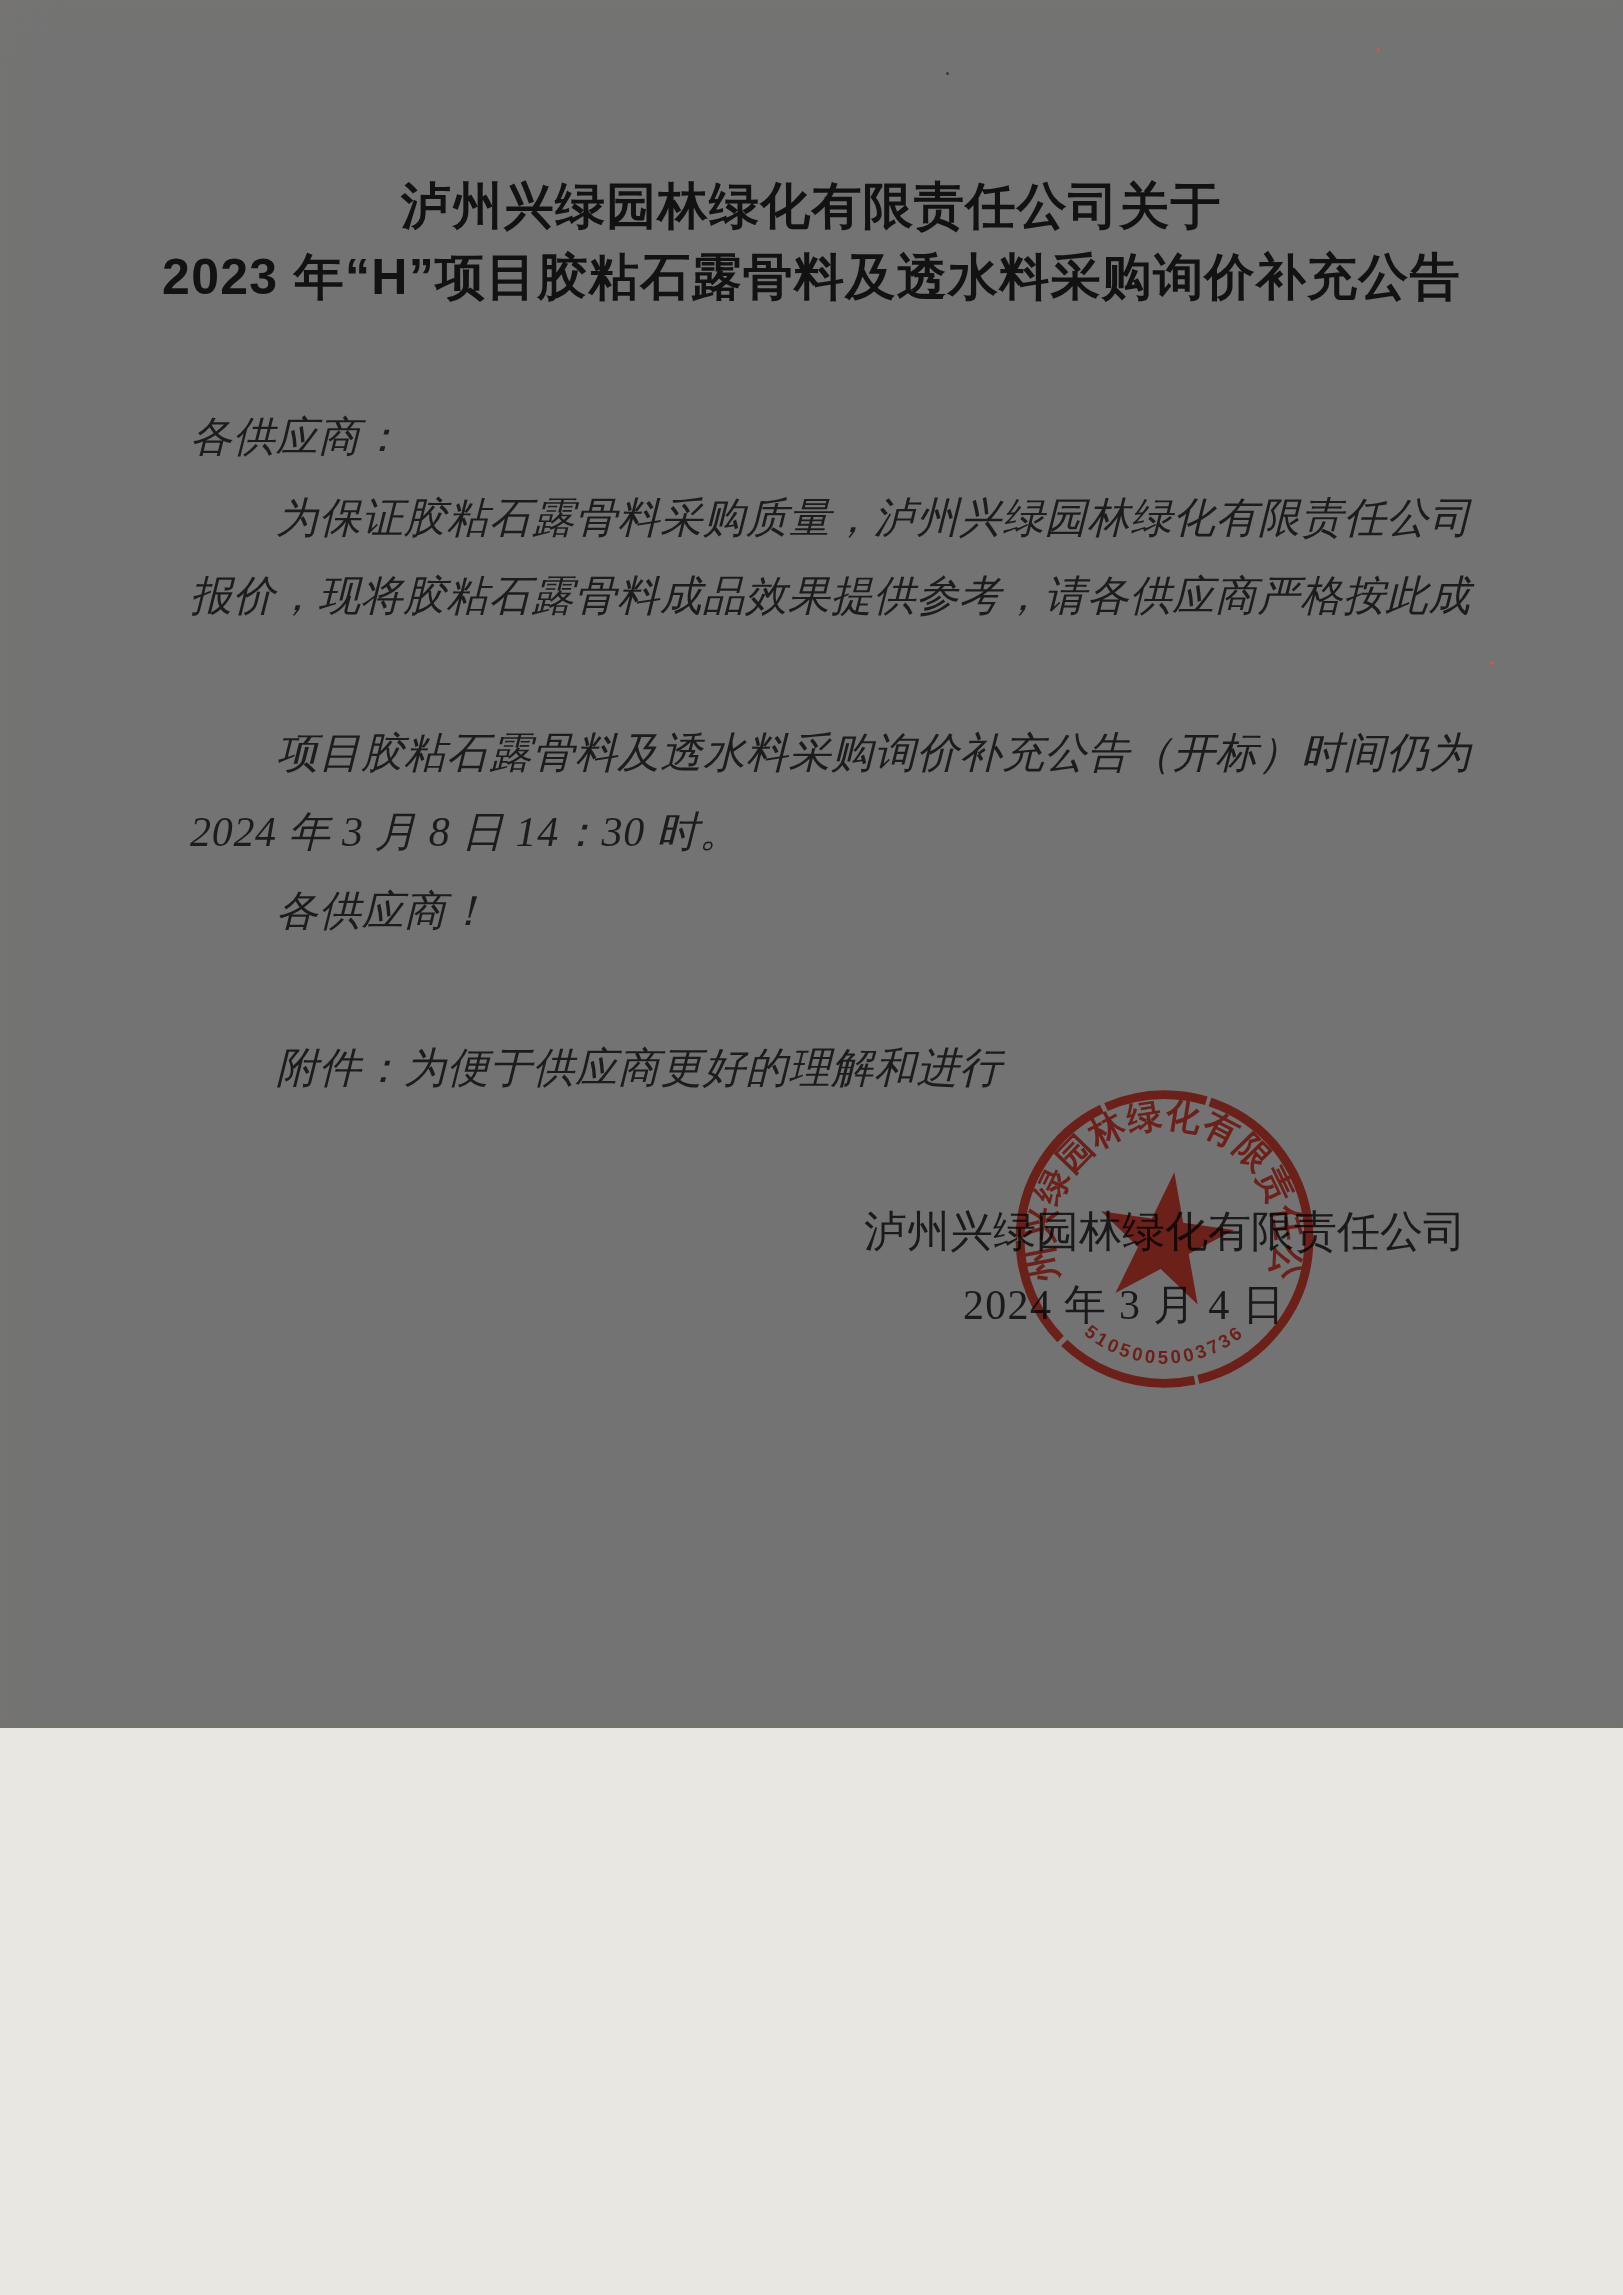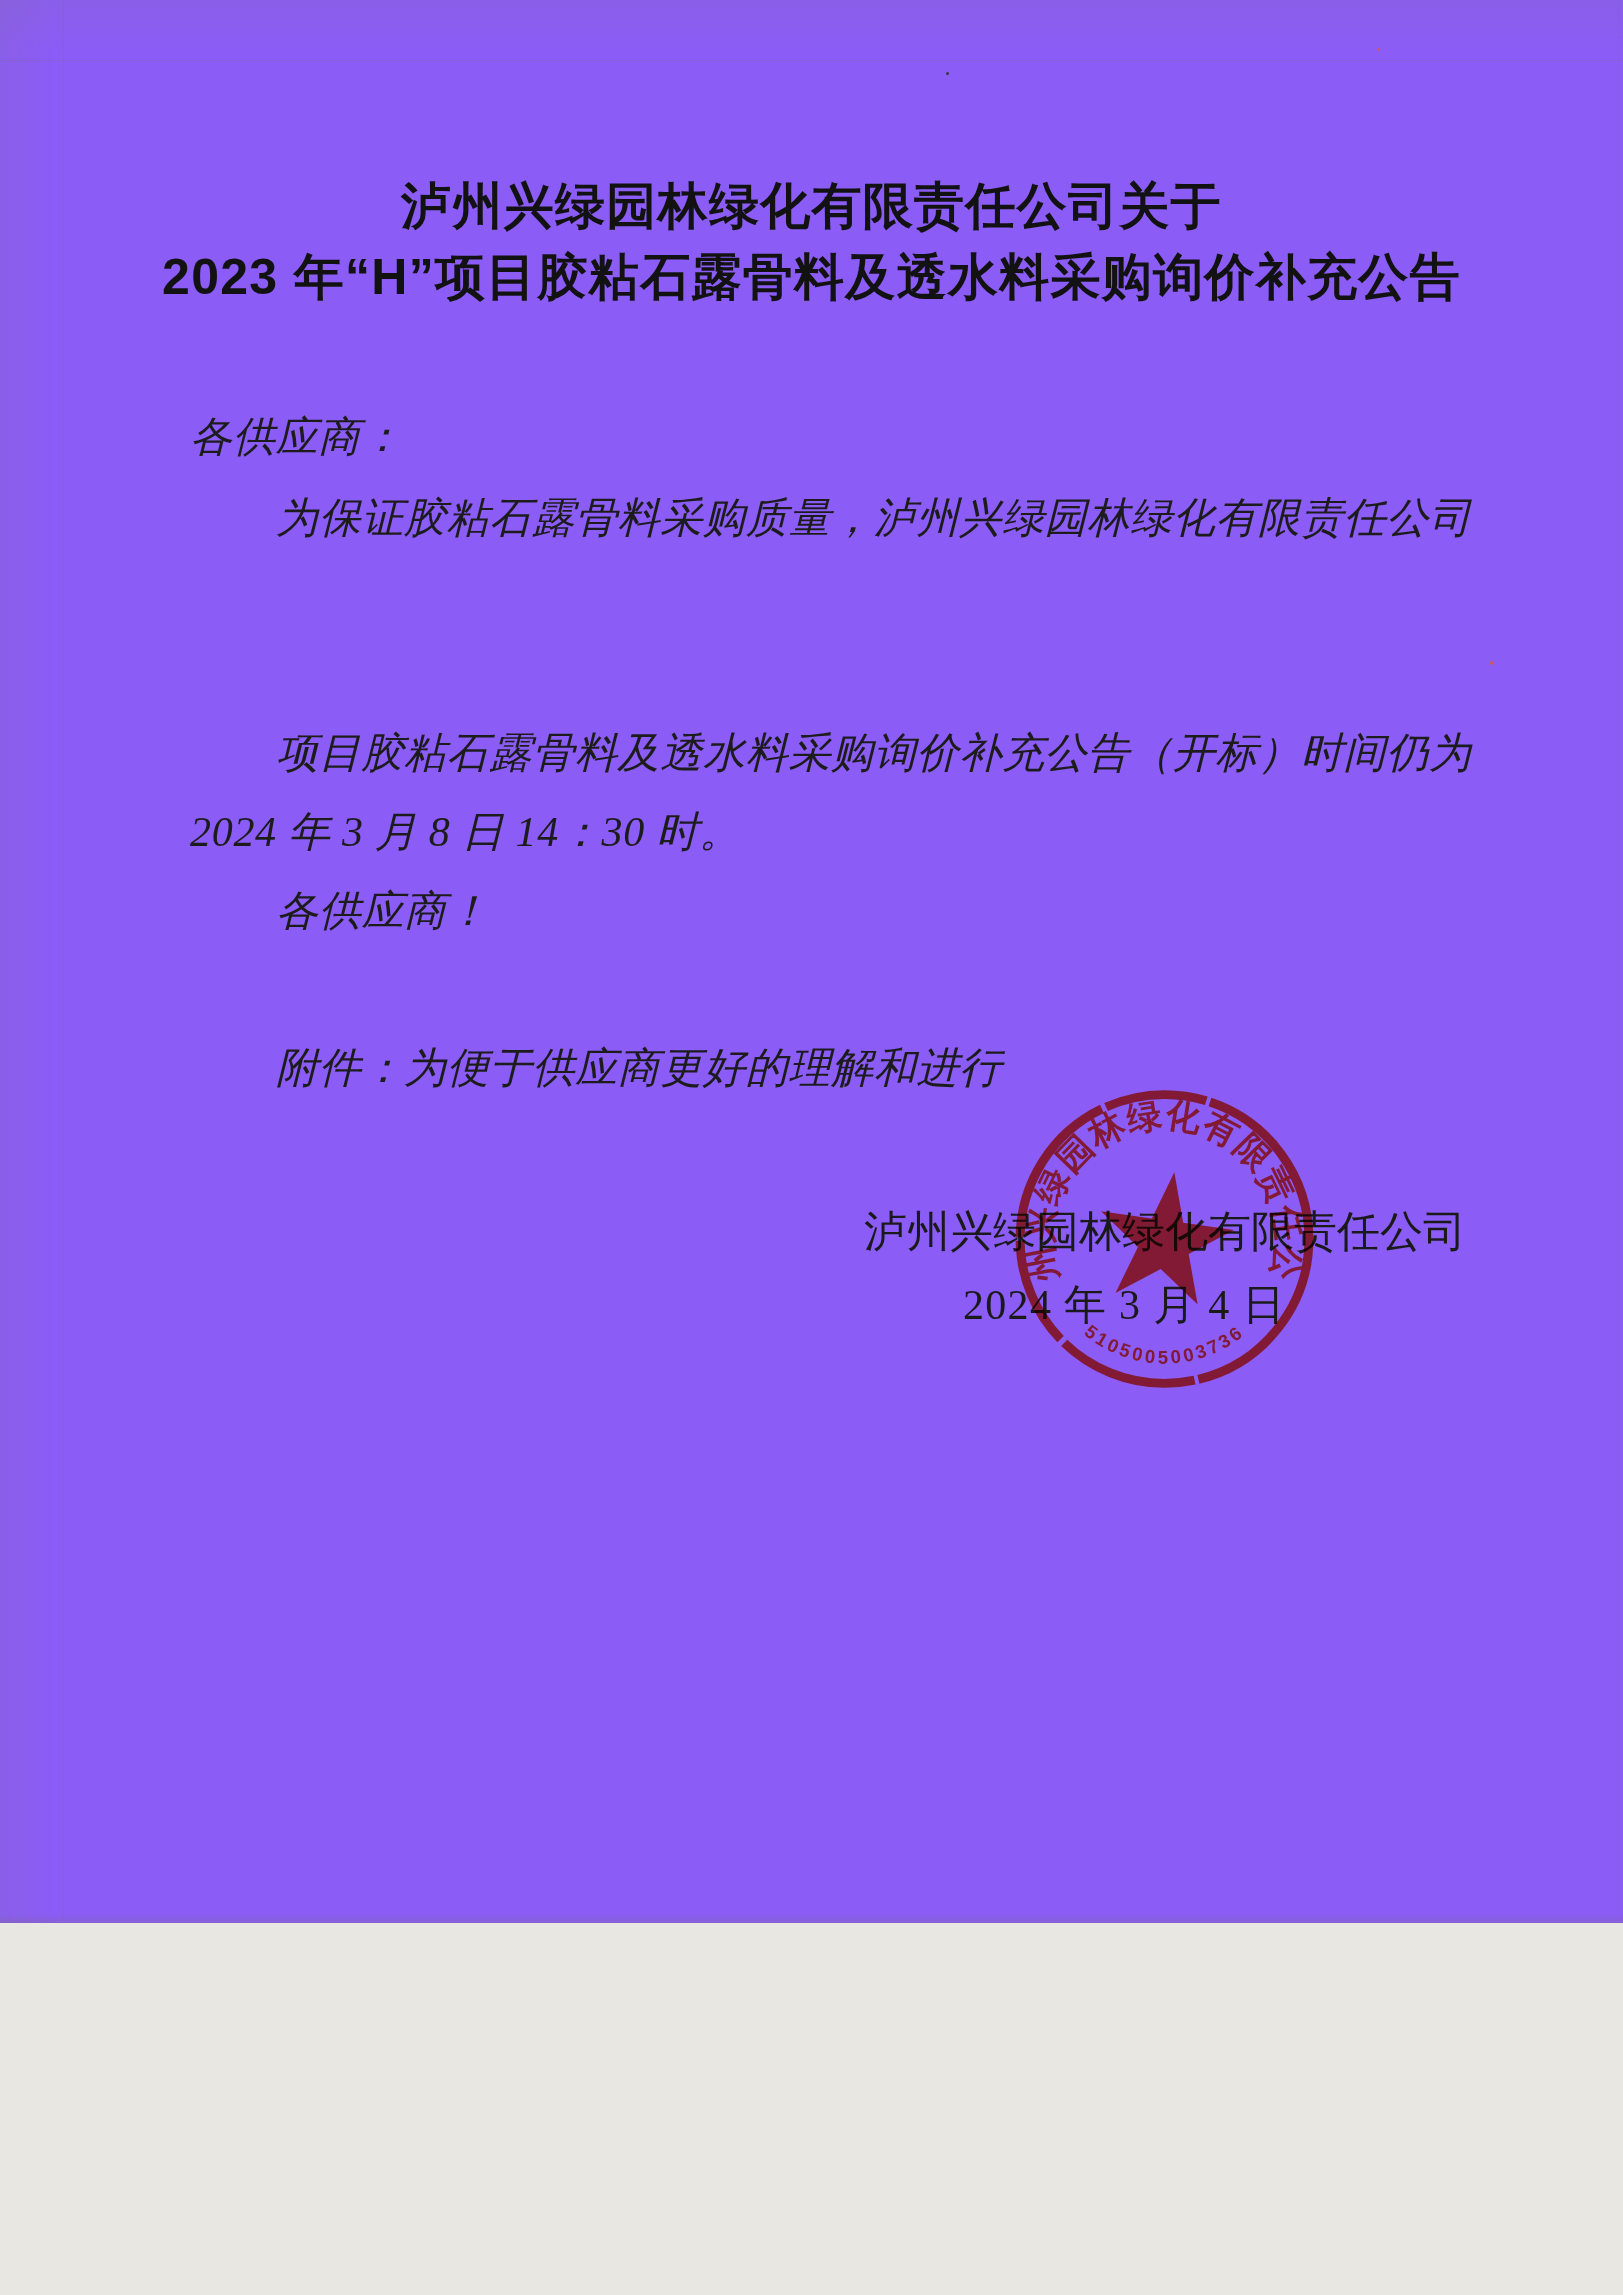--- a/index.html
+++ b/index.html
@@ -1,19 +1,19 @@
 <!DOCTYPE html>
 <html style="--seal-color: #e63a2a;font-size:10.5px"><head>
 <meta charset="utf-8">
 <style>
   html,body{margin:0;padding:0;background:#e9e7e2;}
   .page{
     position:relative;
-    width:1623px;height:1923px;
-    background:#8b5cf6;
+    width:1623px;height:1728px;
+    background:#737373;
     overflow:hidden;
     font-family:"Liberation Serif","DejaVu Serif",serif;
     color:#1c1c1c;
   }
   
   .edge-top{position:absolute;left:0;top:0;width:1623px;height:60px;
     background:linear-gradient(180deg,rgba(125,120,110,.10),rgba(125,120,110,0) 85%);
     border-bottom:0.7px solid rgba(110,105,95,.10);}
   .edge-left{position:absolute;left:0;top:0;width:63px;height:2295px;
     background:linear-gradient(90deg,rgba(125,120,110,.10),rgba(125,120,110,0) 85%);
@@ -76,20 +76,21 @@
   <div class="edge-left"></div>
   <div class="edge-right"></div>
   <div class="edge-bottom"></div>
 
   <div class="title t1">泸州兴绿园林绿化有限责任公司关于</div>
   <div class="title t2">2023 年“H”项目胶粘石露骨料及透水料采购询价补充公告</div>
 
   <div class="line" style="top:414px">各供应商：</div>
 
   <div class="line indent" style="top:495px">为保证胶粘石露骨料采购质量，泸州兴绿园林绿化有限责任公司</div>
+  <div class="line" style="top:573px">报价，现将胶粘石露骨料成品效果提供参考，请各供应商严格按此成</div>
 
   <div class="line indent" style="top:730px">项目胶粘石露骨料及透水料采购询价补充公告（开标）时间仍为</div>
   <div class="line" style="top:809px">2024 年 3 月 8 日 14：30 时。</div>
 
   <div class="line indent" style="top:888px">各供应商！</div>
 
   <div class="line indent" style="top:1045px">附件：为便于供应商更好的理解和进行</div>
 
   <div class="sig">泸州兴绿园林绿化有限责任公司</div>
   <div class="sigdate">2024 年 3 月 4 日</div>

